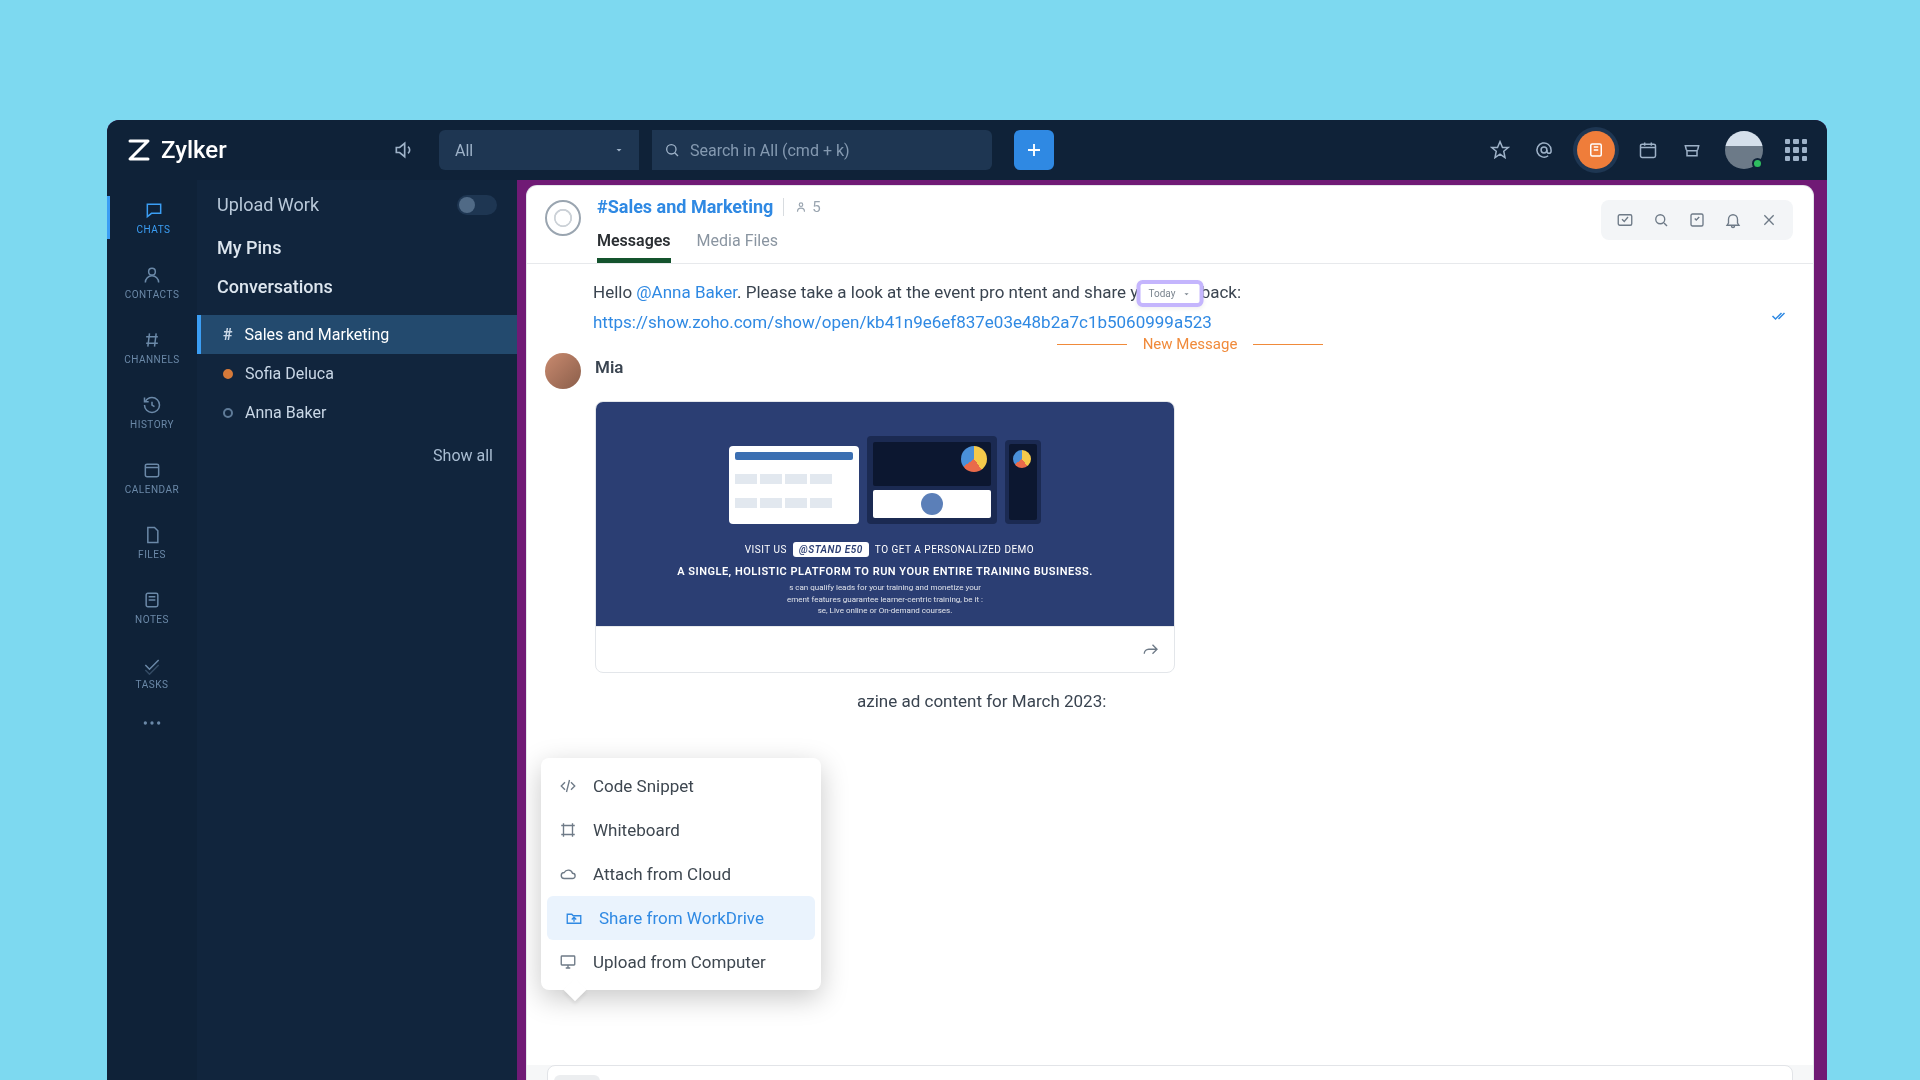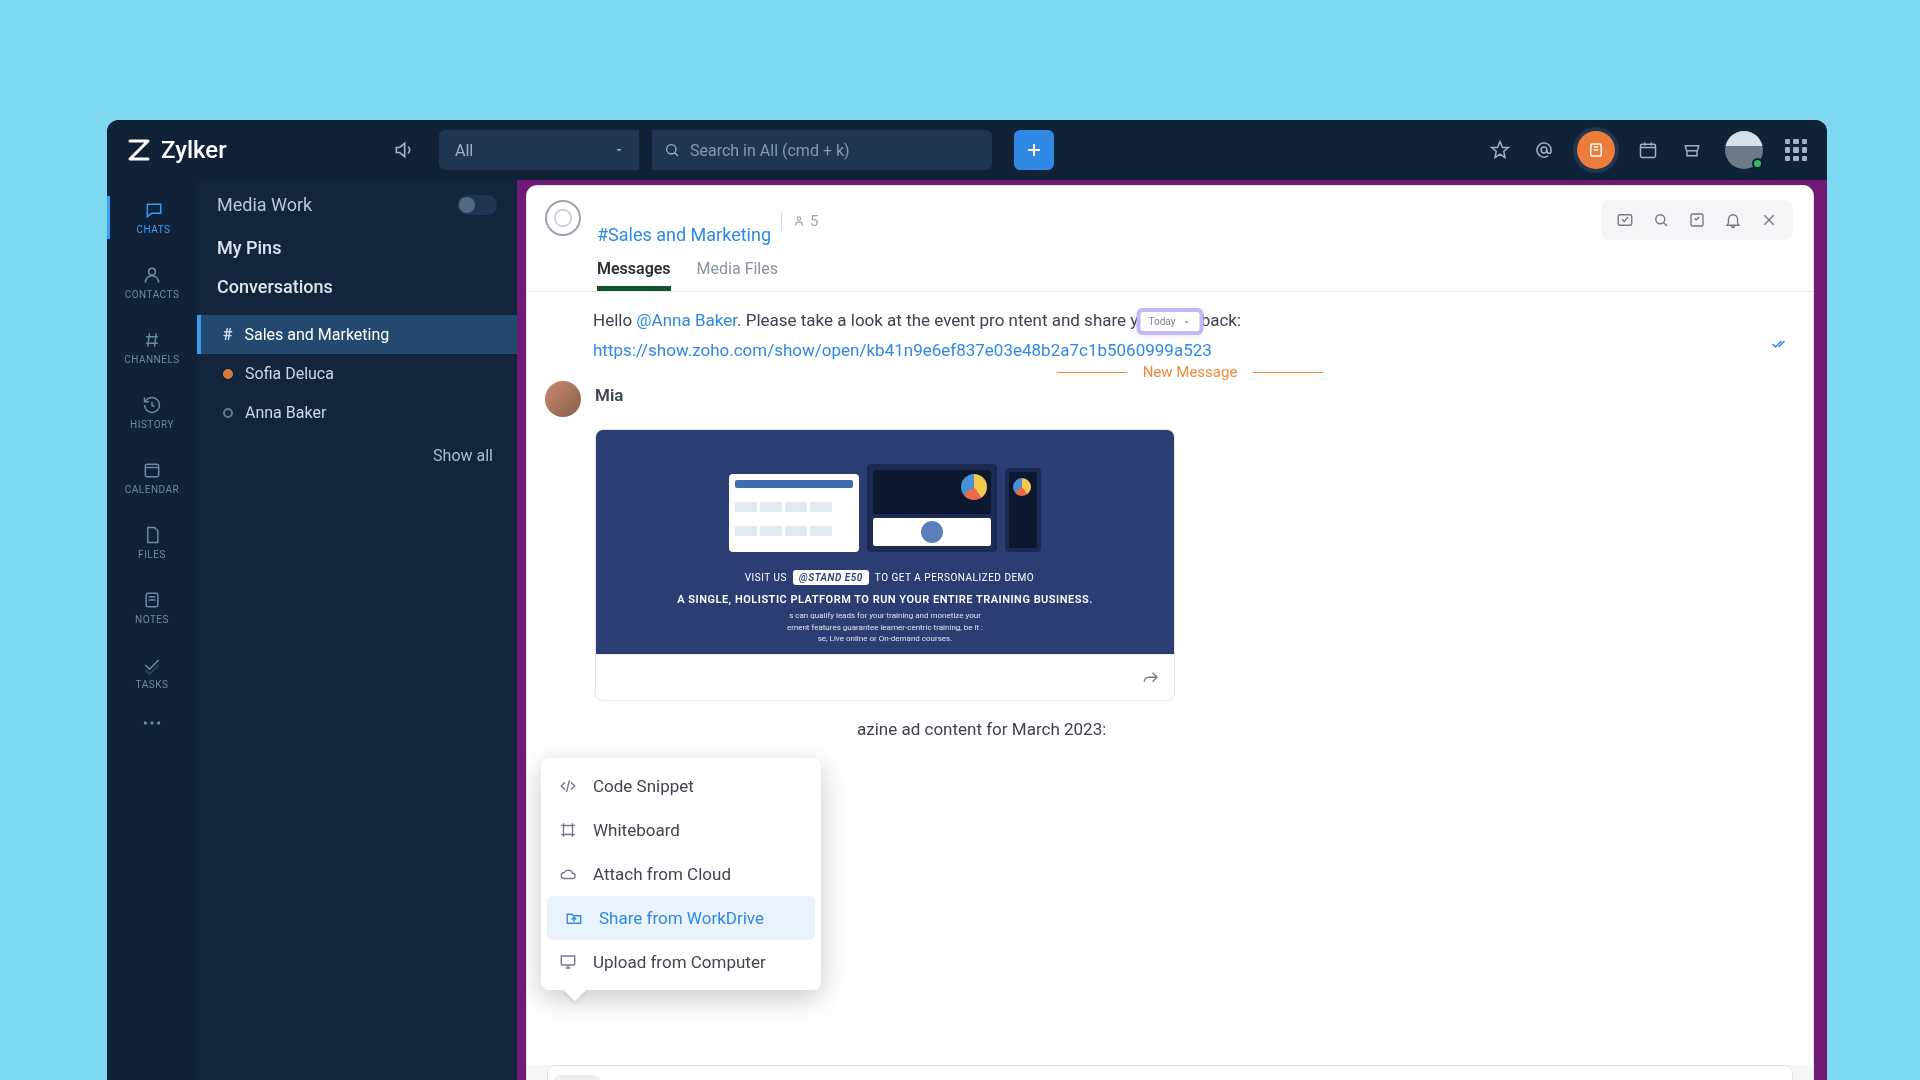--- a/index.html
+++ b/index.html
@@ -45,21 +45,21 @@
 .hash { color:#C9D7E6; font-weight:bold;}
 .showall { text-align:right; padding:14px 24px; color:#A9BDD2; }
 
 
 .chat-panel { position:absolute; left:420px; top:66px; right:14px; bottom:0; background:#F6F7F8; border-radius:10px 10px 0 0; box-shadow:0 0 0 1px #E3E6EA; display:flex; flex-direction:column; overflow:hidden;}
 .chat-header { background:#fff; padding:10px 20px 0 18px; display:flex; align-items:flex-start; border-bottom:1px solid #E7E9EC; }
 .chan-avatar { width:36px; height:36px; border-radius:50%; border:2px solid #9AA5B0; margin-right:16px; margin-top:4px; display:flex; align-items:center; justify-content:center; }
 .chan-avatar svg { opacity:0.5; }
 .chat-title-block { flex:1; }
 .chat-title-row { display:flex; align-items:center; gap:10px; }
-.chat-title { color:#2F89E3; font-size:18px; font-weight:400;margin-top:28px;}
+.chat-title { color:#2F89E3; font-size:18px; font-weight:700;}
 .member-count { color:#9AA5B0; display:flex; align-items:center; gap:4px; font-size:15px; border-left:1px solid #D8DCE0; padding-left:10px;}
 .tabs { display:flex; gap:26px; margin-top:6px; }
 .tab { padding:8px 0; font-size:16px; color:#8A95A1; cursor:pointer;}
 .tab.active { color:#2B2F33; font-weight:600; border-bottom:5px solid #14532d; }
 .header-actions { display:flex; align-items:center; gap:8px; background:#F3F5F7; border-radius:8px; padding:6px 10px; margin-top:4px;}
 .h-ico { width:28px; height:28px; display:flex; align-items:center; justify-content:center; color:#6E7A87; cursor:pointer;}
 
 .chat-body { flex:1; overflow:auto; padding:16px 26px 0 66px; background:#fff; position:relative;}
 .msg-text { color:#3A4450; font-size:17px; line-height:1.5; }
 .mention { color:#2F89E3; }
@@ -279,21 +279,21 @@
     <div class="rail-bottom">
       <svg width="22" height="22" viewBox="0 0 24 24" fill="none" stroke="currentColor" stroke-width="1.8">
           <circle cx="12" cy="12" r="3"></circle>
           <path d="M12 2v3M12 19v3M4.2 4.2l2.1 2.1M17.7 17.7l2.1 2.1M2 12h3M19 12h3M4.2 19.8l2.1-2.1M17.7 6.3l2.1-2.1"></path>
         </svg>
     </div>
   </div>
 
   <div class="subside">
     <div class="hdr">
-      <span>Media Work</span>
+      <span>Upload Work</span>
       <div class="toggle"></div>
     </div>
     <div class="section-title">My Pins</div>
     <div class="section-title">Conversations</div>
     <div class="convo-list">
       <div class="convo-item active">
         <span class="hash">#</span>
         <span>Sales and Marketing</span>
       </div>
       <div class="convo-item">

